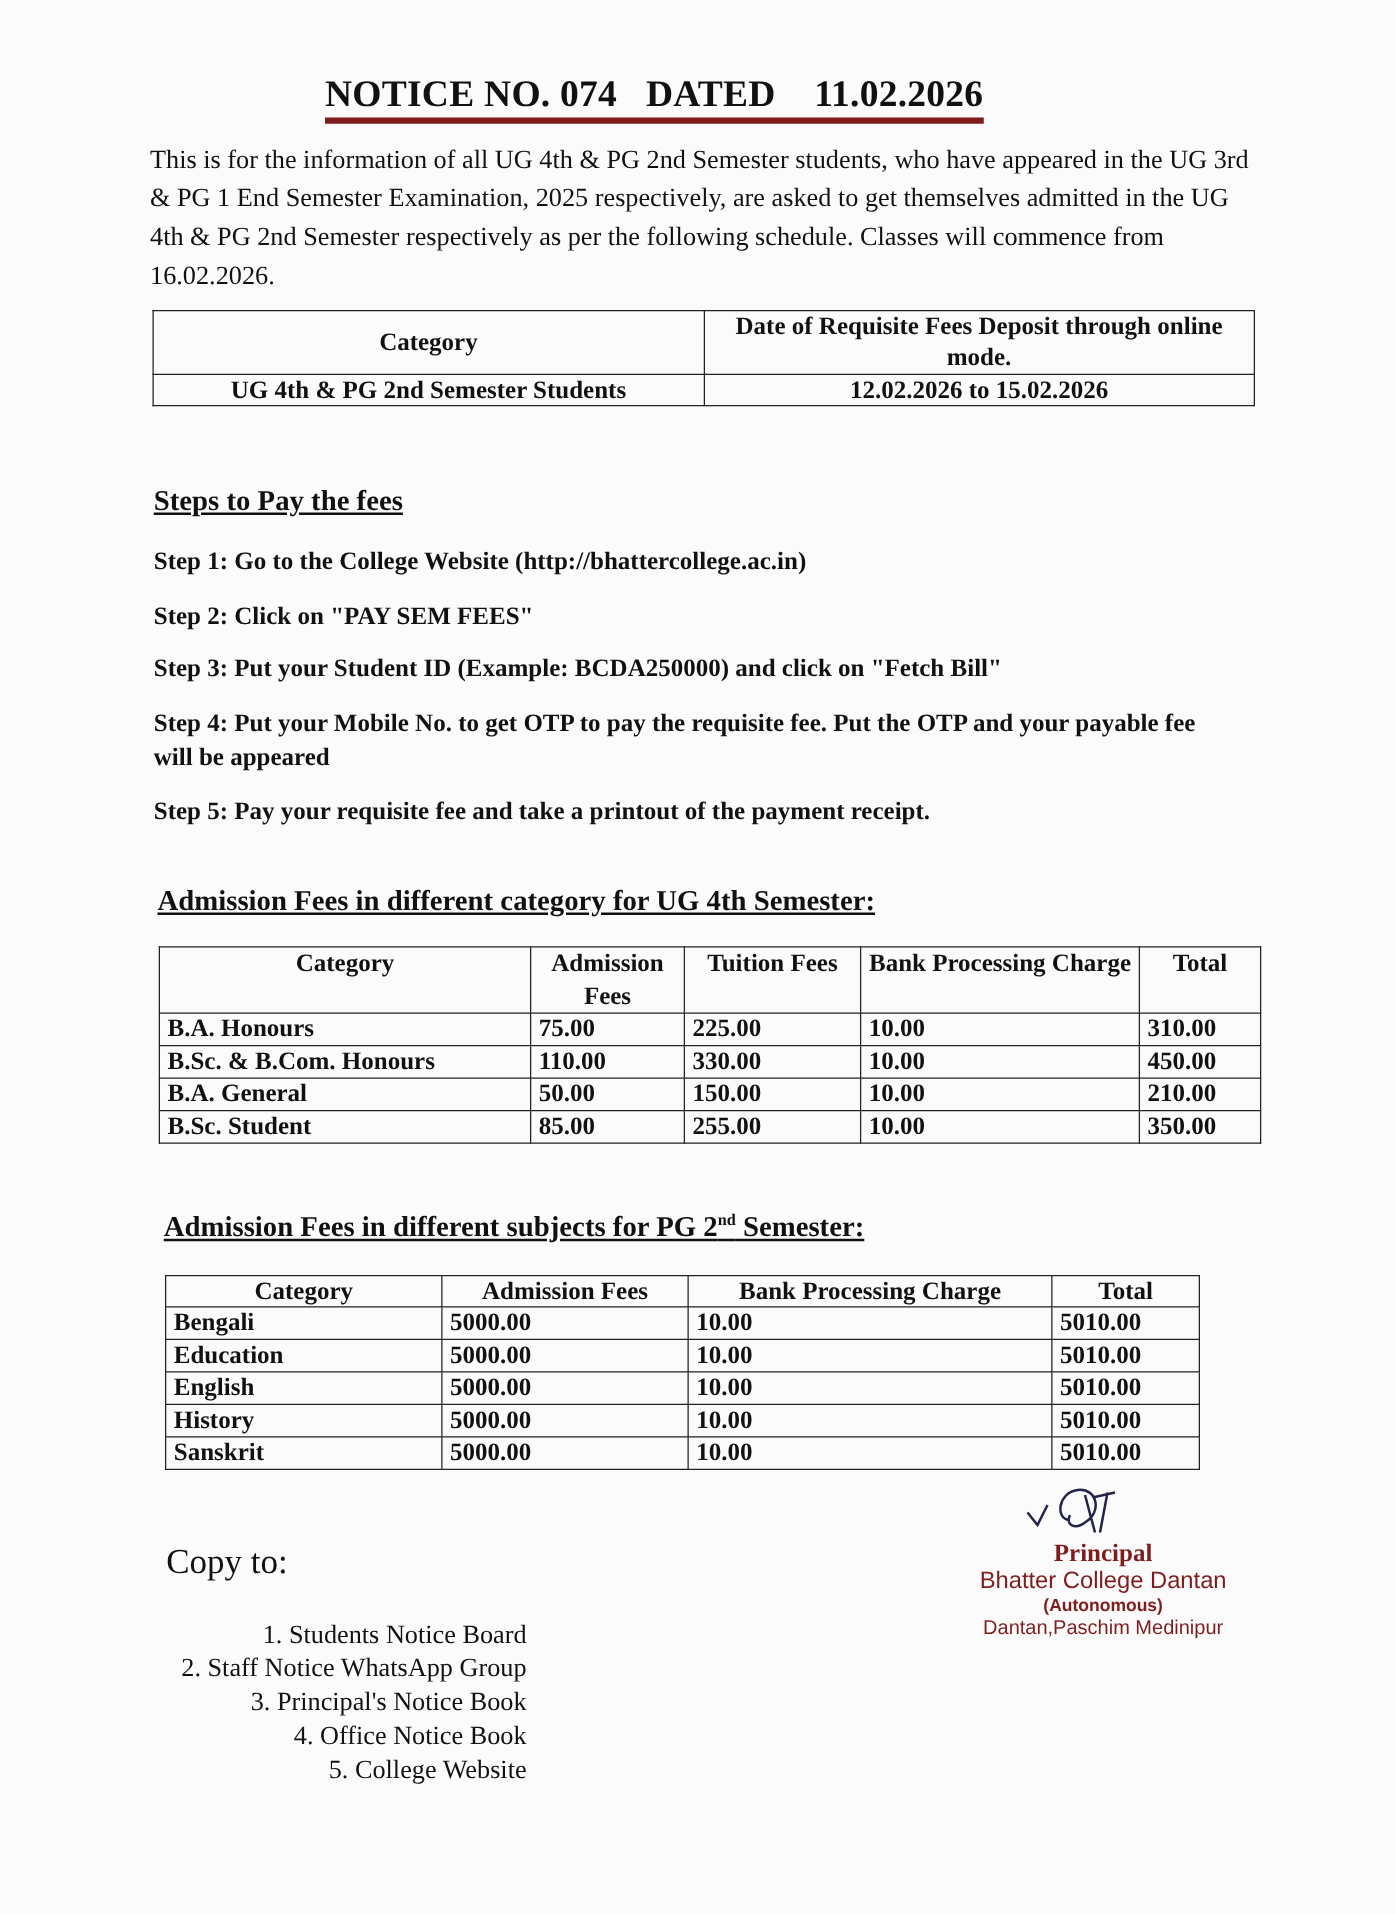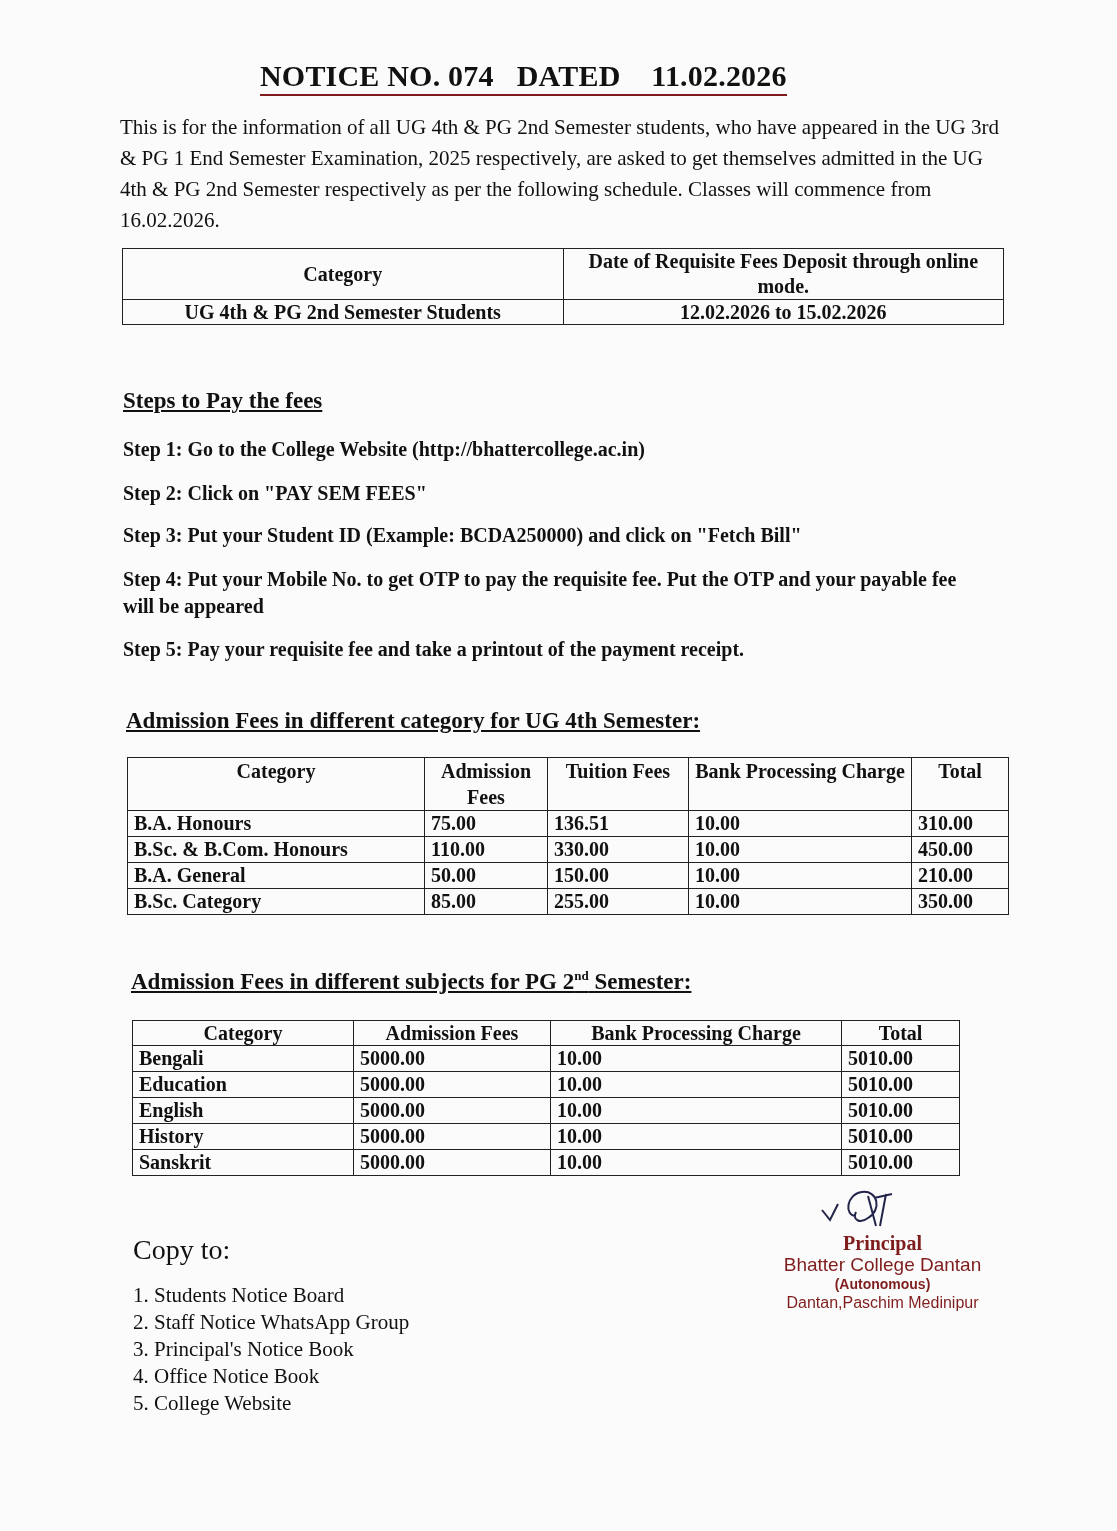--- a/index.html
+++ b/index.html
@@ -3,42 +3,42 @@
 <meta charset="utf-8">
 <style>
   html, body { margin: 0; padding: 0; }
   body {
     width: 1117px; height: 1531px; background: #fbfbfb; position: relative; overflow: hidden;
     font-family: "Liberation Serif", "DejaVu Serif", serif; color: #111;
   }
   .abs { position: absolute; }
   .title {
     left: 260px; top: 58px; font-size: 30px; font-weight: bold; letter-spacing: 0.2px;
-    border-bottom: 2px solid #7f1d1d; line-height: 36px; white-space: pre;
+    border-bottom: 5px solid #7f1d1d; line-height: 36px; white-space: pre;
   }
   .intro { left: 120px; top: 112px; width: 890px; font-size: 21px; line-height: 31px; }
   table { border-collapse: collapse; }
   td, th { border: 1.5px solid #222; padding: 0 6px; font-size: 20px; }
   .t1 { left: 122px; top: 248px; width: 882px; }
   .t1 th { font-weight: bold; text-align: center; line-height: 25px; }
   .t1 td { font-weight: bold; text-align: center; line-height: 24px; }
   .h-under { font-weight: bold; text-decoration: underline; font-size: 23px; }
   .steps-h { left: 123px; top: 388px; }
   .step { left: 123px; width: 860px; font-size: 20px; font-weight: bold; line-height: 27px; }
   .ug-h { left: 126px; top: 708px; }
   .t2 { left: 127px; top: 757px; width: 882px; }
   .t2 th { font-weight: bold; text-align: center; line-height: 26px; vertical-align: top; }
   .t2 td { font-weight: bold; line-height: 25px; text-align: left; }
   .pg-h { left: 131px; top: 968px; }
   .t3 { left: 132px; top: 1020px; width: 828px; }
   .t3 th { font-weight: bold; text-align: center; line-height: 24px; }
   .t3 td { font-weight: bold; line-height: 25px; text-align: left; }
   sup { font-size: 13px; margin-top: 10px; }
   .copy-h { left: 133px; top: 1234px; font-size: 28px; }
-  .copy-list { left: 133px; top: 1282px; font-size: 21px; line-height: 27px; margin: 0; padding: 0; list-style: none; }
+  .copy-list { left: 133px; top: 1282px; font-size: 21px; line-height: 27px; margin: 12px; padding: 0; list-style: none; text-align: right; }
   .stamp { left: 760px; top: 1232px; width: 245px; text-align: center; color: #7f1d1d; font-family: "Liberation Sans", "DejaVu Sans", sans-serif; }
   .stamp .p1 { font-family: "Liberation Serif", serif; font-weight: bold; font-size: 20px; line-height: 22px; }
   .stamp .p2 { font-size: 19px; line-height: 22px; }
   .stamp .p3 { font-size: 14px; line-height: 17px; font-weight: bold; }
   .stamp .p4 { font-size: 16px; line-height: 19px; }
   .sig { left: 816px; top: 1186px; }
 </style>
 </head>
 <body>
 
@@ -73,40 +73,40 @@
     <th style="width:110px">Admission Fees</th>
     <th style="width:128px">Tuition Fees</th>
     <th style="width:210px">Bank Processing Charge</th>
     <th>Total</th>
   </tr>
   </tbody>
     <tbody id="ug-body">
       <tr>
         <td>B.A. Honours</td>
         <td>75.00</td>
-        <td>136.51</td>
+        <td>225.00</td>
         <td>10.00</td>
         <td>310.00</td>
       </tr>
       <tr>
         <td>B.Sc. &amp; B.Com. Honours</td>
         <td>110.00</td>
         <td>330.00</td>
         <td>10.00</td>
         <td>450.00</td>
       </tr>
       <tr>
         <td>B.A. General</td>
         <td>50.00</td>
         <td>150.00</td>
         <td>10.00</td>
         <td>210.00</td>
       </tr>
       <tr>
-        <td>B.Sc. Category</td>
+        <td>B.Sc. Student</td>
         <td>85.00</td>
         <td>255.00</td>
         <td>10.00</td>
         <td>350.00</td>
       </tr>
     </tbody>
 </table>
 
 <div class="abs pg-h h-under"><span>Admission Fees in different subjects for PG 2</span><sup>nd</sup><span> Semester:</span></div>
 <table class="abs t3">

